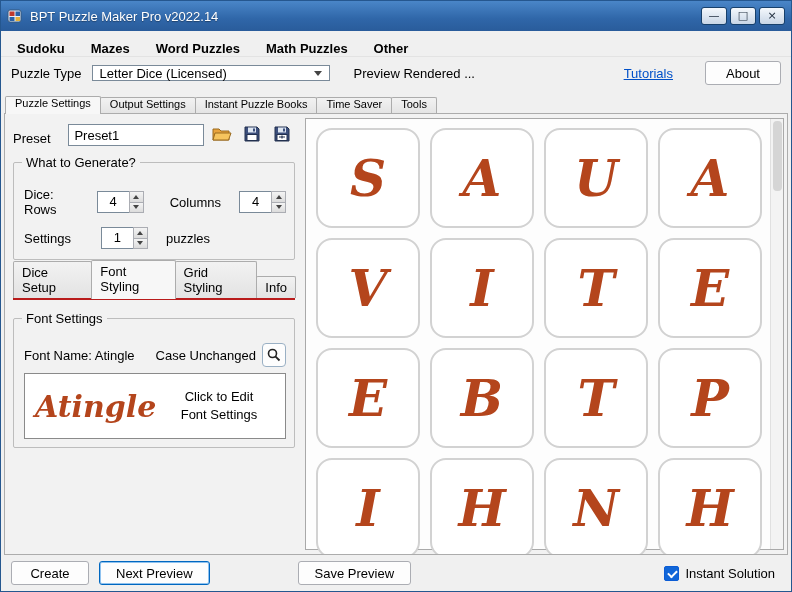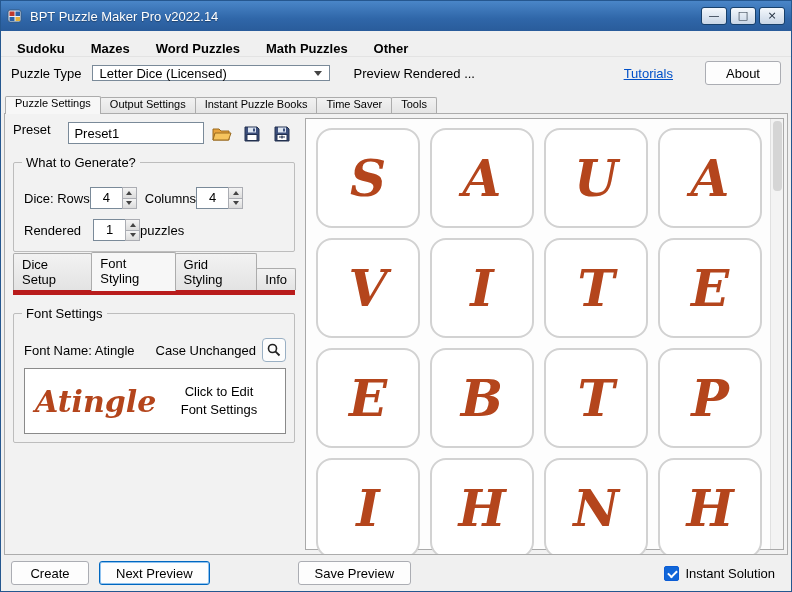--- a/index.html
+++ b/index.html
@@ -33,42 +33,42 @@
 
   
   .maintabs { display:flex; align-items:flex-end; padding:2px 4px 0 4px; height:24px; flex:0 0 24px; }
   .tab { padding:0 9px 3px 9px; font-size:11px; border:1px solid #acacac; border-bottom:none; background:linear-gradient(180deg,#f2f2f2,#e4e4e4); margin-right:-1px; border-radius:2px 2px 0 0; cursor:default; }
   .tab.active { background:#f7f7f7; position:relative; padding-bottom:5px; margin-bottom:-1px; z-index:2; }
 
   
   .content { flex:1; display:flex; border:1px solid #acacac; margin:0 3px; background:#f2f2f2; position:relative; z-index:1; overflow:hidden; }
   .left-panel { width:296px; flex:0 0 296px; padding:8px 6px 6px 8px; }
 
-  .preset-row { display:flex; align-items:flex-start; gap:5px; }
+  .preset-row { display:flex; align-items:flex-end; gap:5px; }
   .preset-row .lbl { width:52px; font-size:13px; }
   .text-input { width:136px; height:22px; border:1px solid #7a8a99; background:#fff; padding:0 5px; font-size:13px; font-family:"Liberation Sans",sans-serif; }
   .icon-btn { width:26px; height:24px; display:flex; align-items:center; justify-content:center; background:transparent; border:none; cursor:default; }
 
   .groupbox { position:relative; border:1px solid #bdbdbd; border-radius:2px; margin-top:16px; padding:24px 8px 8px 10px; }
   .groupbox > .gb-title { position:absolute; top:-8px; left:8px; background:#f2f2f2; padding:0 4px; font-size:13px; }
 
-  .row { display:flex; align-items:center; gap:0; margin-bottom:10px; }
+  .row { display:flex; align-items:center; gap:18px; margin-bottom:10px; }
   .row:last-child { margin-bottom:2px; }
   .spin { display:flex; align-items:stretch; }
   .spin-val { width:32px; height:22px; background:#fff; border:1px solid #7a8a99; border-right:none; text-align:center; line-height:20px; font-size:13px; }
   .spin-btns { display:flex; flex-direction:column; width:15px; height:22px; }
   .spin-btn { flex:1; border:1px solid #abadb3; background:linear-gradient(180deg,#f4f4f4,#dcdcdc); display:flex; align-items:center; justify-content:center; }
   .spin-btn + .spin-btn { border-top:none; }
   .tri-up-s { width:0; height:0; border-left:3px solid transparent; border-right:3px solid transparent; border-bottom:4px solid #444; }
   .tri-down-s { width:0; height:0; border-left:3px solid transparent; border-right:3px solid transparent; border-top:4px solid #444; }
 
   .subtabs { display:flex; align-items:flex-end; }
   .subtab { padding:3px 8px; font-size:13px; border:1px solid #acacac; border-bottom:none; background:linear-gradient(180deg,#f2f2f2,#e3e3e3); margin-right:-1px; border-radius:2px 2px 0 0; cursor:default; }
   .subtab.active { background:#f7f7f7; padding-bottom:5px; margin-bottom:-1px; z-index:2; position:relative; }
-  .subtab-page { border-top:5px solid #b91c1c; padding-top:10px; }
+  .subtab-page { border-top:2px solid #b91c1c; padding-top:10px; }
 
   .fs-row { display:flex; align-items:center; margin-bottom:6px; }
   .fs-row .fn { font-size:13px; flex:1; }
   .fs-row .case { font-size:13px; margin-right:6px; }
   .mag-btn { width:24px; height:24px; border:1px solid #9ab0c4; border-radius:4px; background:#fdfdfd; display:flex; align-items:center; justify-content:center; cursor:default; }
 
   .font-preview { height:66px; border:1px solid #8a8a8a; background:#fff; display:flex; align-items:center; padding:0 10px; cursor:pointer; }
   .font-sample { flex:1; font-family:"DejaVu Serif", serif; font-style:italic; font-weight:700; font-size:30px; color:var(--letter-color,#b4451c); }
   .edit-hint { width:112px; text-align:center; font-size:13px; line-height:1.35; white-space:pre-line; color:#000; }
 
@@ -198,21 +198,21 @@
               <span class="spin-btn">
                   <span class="tri-up-s"></span>
                 </span>
               <span class="spin-btn">
                   <span class="tri-down-s"></span>
                 </span>
             </span>
           </span>
         </div>
         <div class="row">
-          <span>Rendered</span>
+          <span>Settings</span>
           <span class="spin" style="margin-left:12px;">
             <span class="spin-val">1</span>
             <span class="spin-btns">
               <span class="spin-btn">
                   <span class="tri-up-s"></span>
                 </span>
               <span class="spin-btn">
                   <span class="tri-down-s"></span>
                 </span>
             </span>

